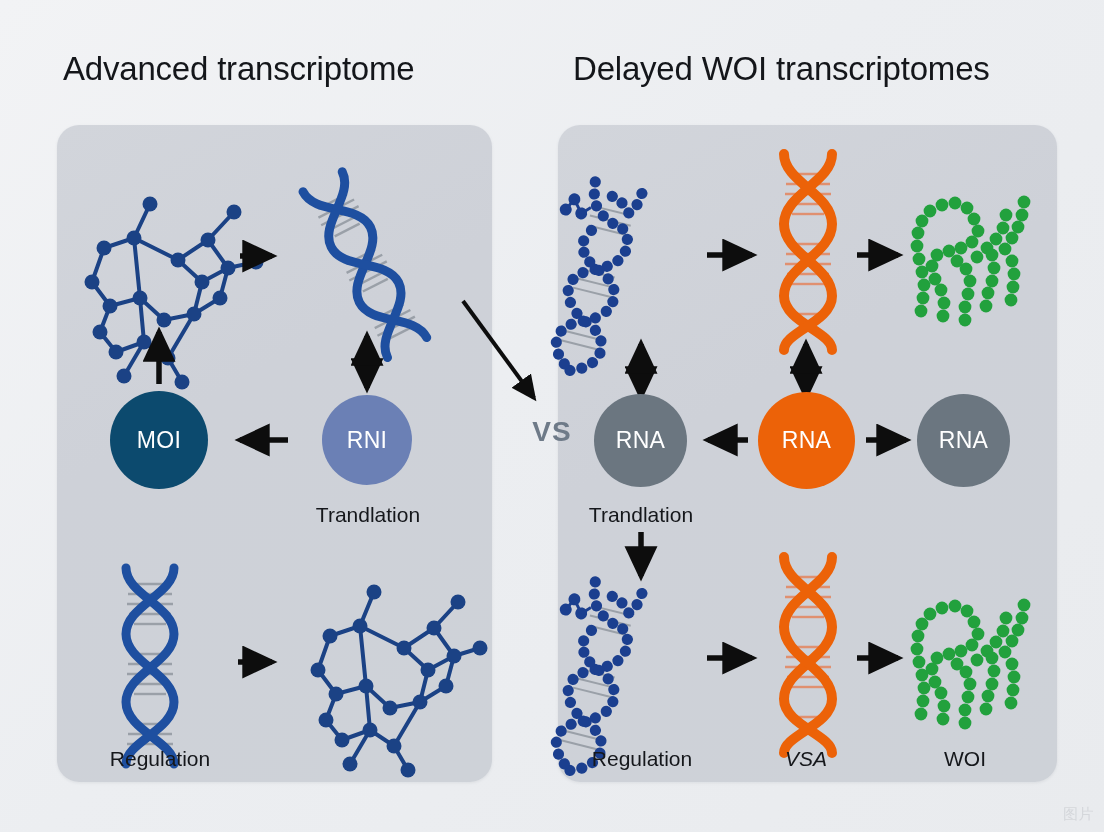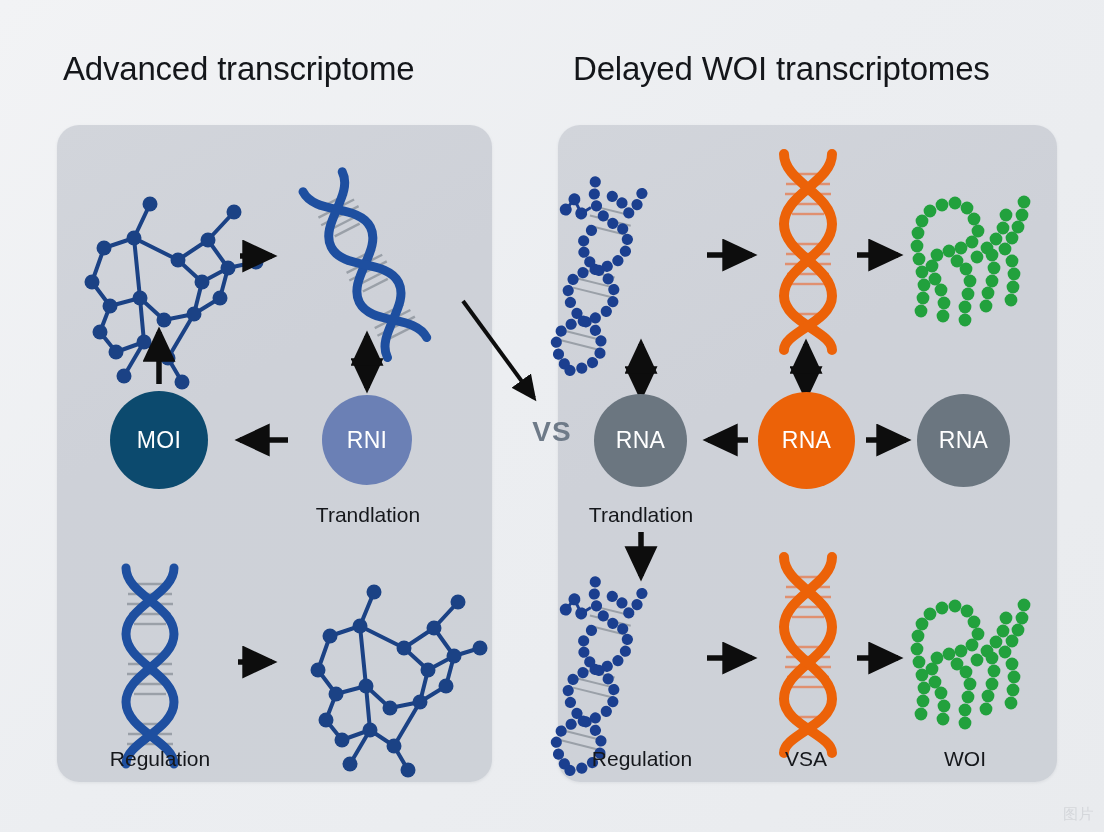--- a/index.html
+++ b/index.html
@@ -529,18 +529,18 @@
   </div>
   <div class="circle" style="left:758px;top:392px;width:97px;height:97px;background:#ec6208;">
     <span>RNA</span>
   </div>
   <div class="circle" style="left:917px;top:394px;width:93px;height:93px;background:#6b7680;">
     <span>RNA</span>
   </div>
 
   <div class="caption" style="left:566px;top:503px;width:150px;">Trandlation</div>
   <div class="caption" style="left:564px;top:747px;width:156px;">Regulation</div>
-  <div class="caption" style="left:744px;top:747px;width:124px;">VSA</div>
+  <div class="caption" style="left:744px;top:747px;width:124px;font-style:italic;">VSA</div>
   <div class="caption" style="left:903px;top:747px;width:124px;">WOI</div>
 
   <div id="watermark">图片</div>
 
 </div>
 
 </body></html>

